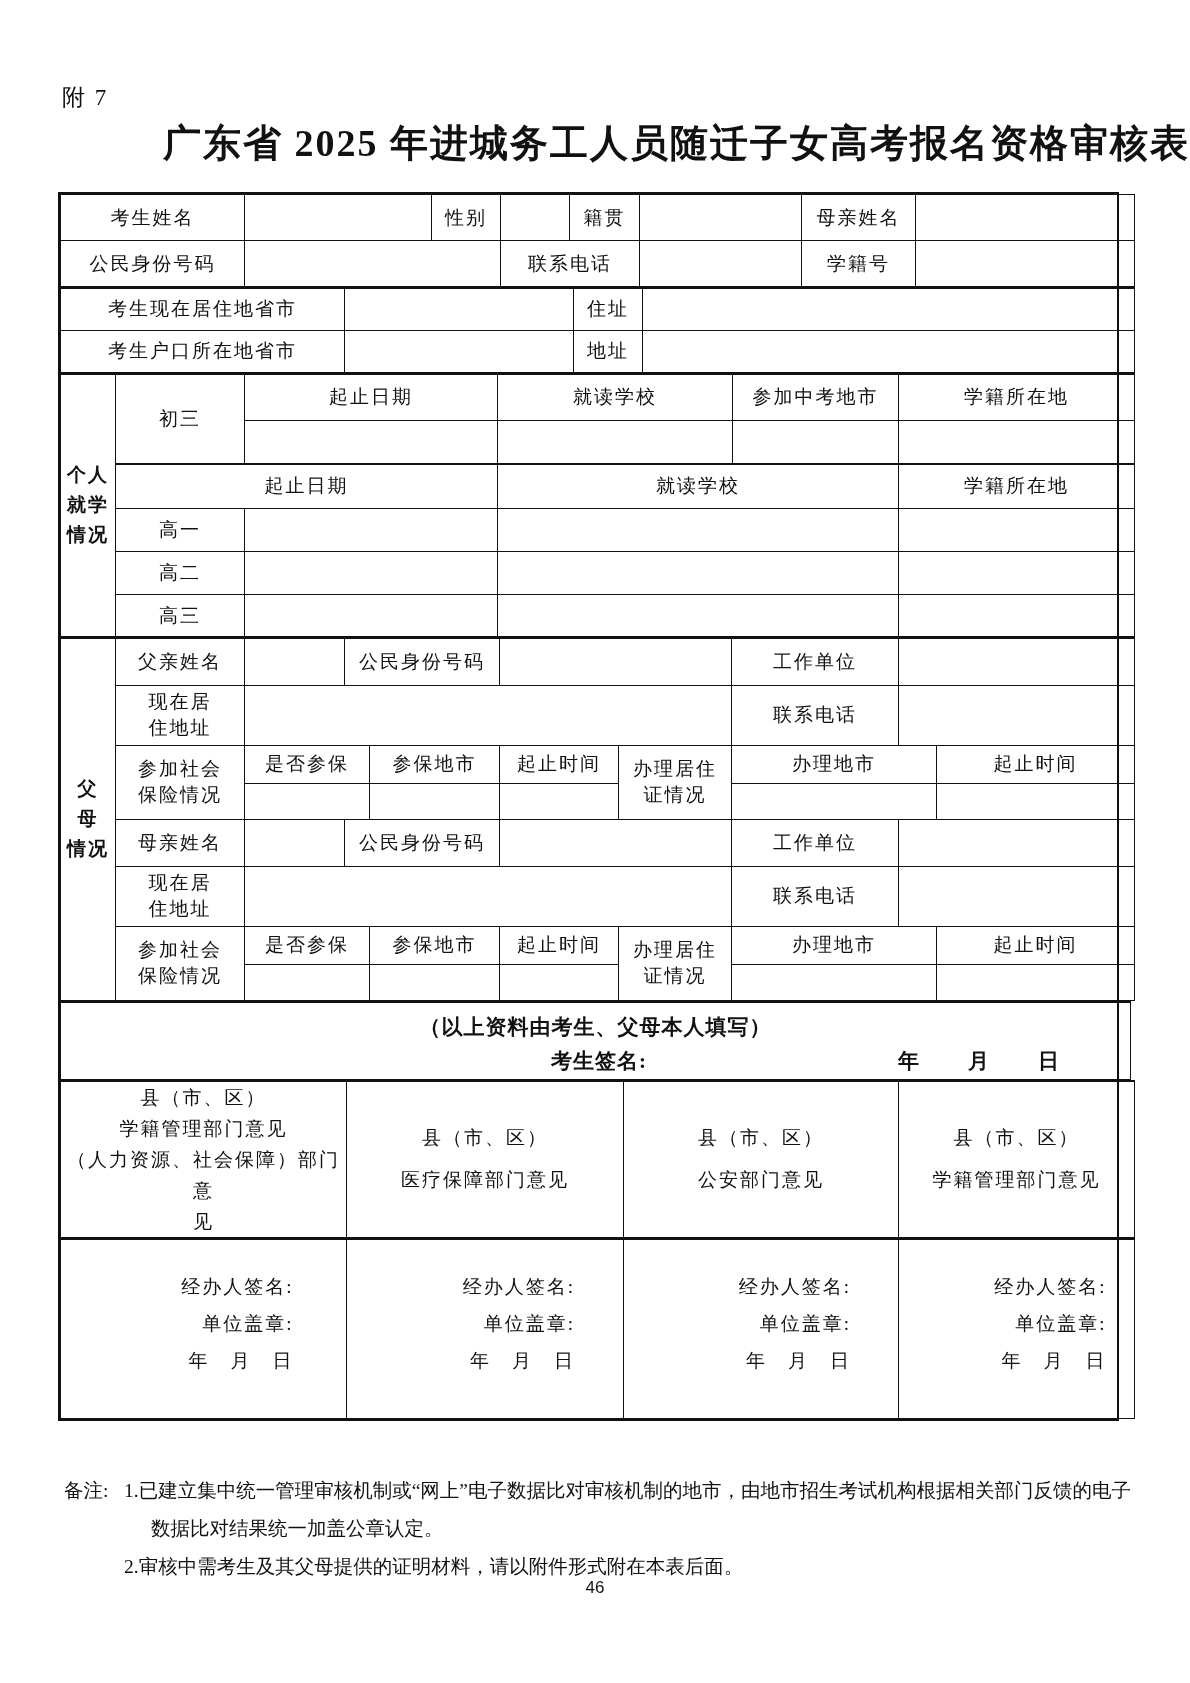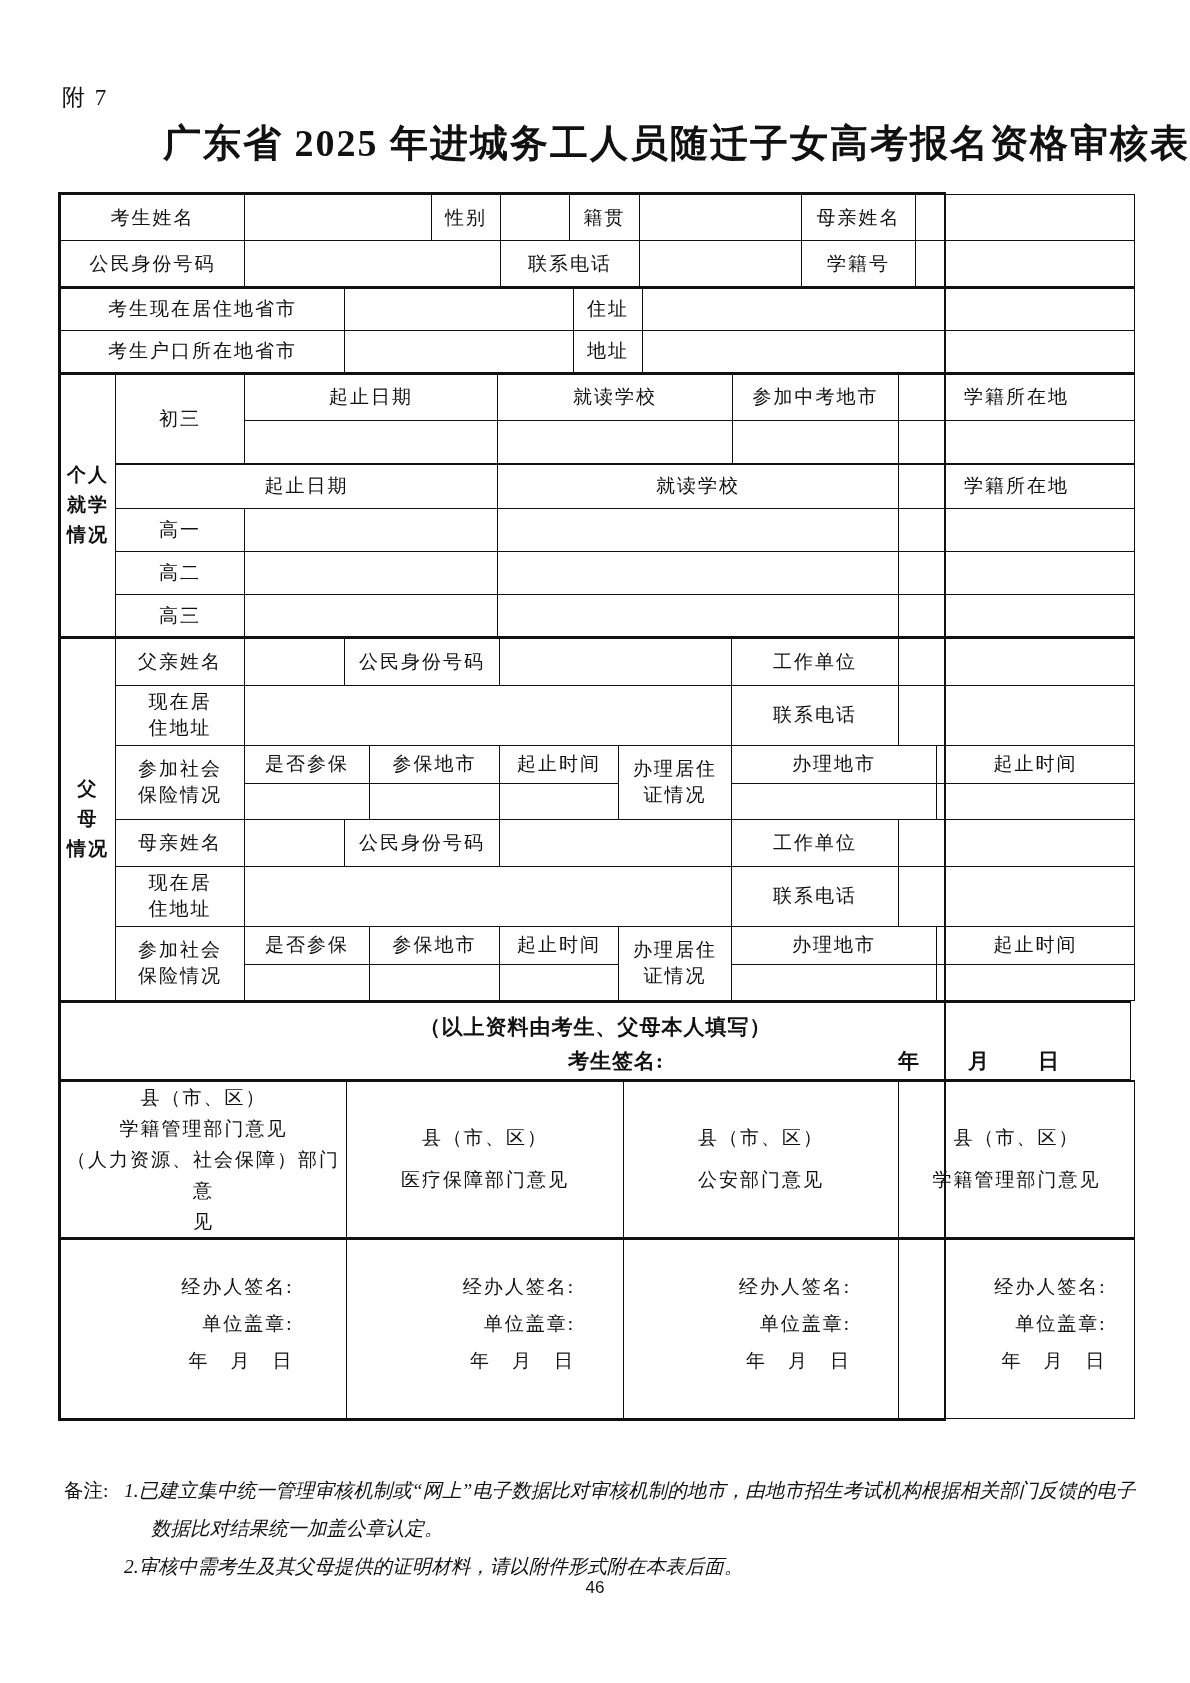--- a/index.html
+++ b/index.html
@@ -11,21 +11,21 @@
   }
   .page { position:relative; width:1190px; height:1683px; background:#fff; }
 
   .attachment { position:absolute; left:62px; top:82px; font-size:23px; letter-spacing:2px; }
   .title {
     position:absolute; left:0; right:0; top:118px; margin:0;
     text-align:right; font-size:38px; font-weight:700; letter-spacing:2px;
     white-space:nowrap;
   }
 
-  .form { position:absolute; left:58px; top:192px; width:888px; border:2px solid #111; }
+  .form { position:absolute; left:58px; top:192px; width:1061px; border:2px solid #111; }
   .form table { border-collapse:collapse; width:1070px; table-layout:fixed; }
   .form table + table { border-top:2px solid #111; }
   .form td {
     border:1px solid #111; padding:0 2px; text-align:center; vertical-align:middle;
     font-size:19px; letter-spacing:2px; overflow:hidden;
   }
   tr.thick-top td { border-top:2px solid #111; }
 
   .r46{height:46px}.r42{height:42px}.r47{height:47px}.r43{height:43px}.r45{height:45px}
   .r60{height:60px}.r38{height:38px}.r36{height:36px}.r70{height:70px}.r127{height:127px}.r180{height:180px}
@@ -42,21 +42,21 @@
   
   .dept-h { vertical-align:middle; padding:2px 4px; }
   .dh1 div { line-height:31px; font-size:19px; }
   .dh2 div { line-height:42px; font-size:19px; }
   .dept-body { vertical-align:bottom; }
   .sign-block { width:180px; margin:0 auto 10px auto; text-align:right; line-height:37px; font-size:19px; }
 
   
   .notes { position:absolute; left:64px; top:1472px; width:1085px; display:flex; font-size:19.5px; line-height:38px; }
   .notes-label { flex:0 0 60px; white-space:nowrap; }
-  .notes-body { flex:1;font-style:italic; }
+  .notes-body { flex:1; }
   .notes-body .indent { padding-left:27px; }
 
   .pageno { position:absolute; left:0; right:0; top:1578px; text-align:center;
             font-family:"Liberation Sans","DejaVu Sans",sans-serif; font-size:17px; }
 </style>
 </head>
 <body>
 
 <div class="page">
 
@@ -278,21 +278,21 @@
 
     <table>
       <colgroup>
           <col style="width:1070px">
         </colgroup>
       <tbody>
           <tr class="r70">
         <td class="decl-cell">
           <div class="decl-note">（以上资料由考生、父母本人填写）</div>
           <div class="decl-sign-row">
-            <span style="left:505px">考生签名:</span>
+            <span style="left:488px">考生签名:</span>
             <span style="left:835px">年</span>
             <span style="left:905px">月</span>
             <span style="left:975px">日</span>
           </div>
         </td>
       </tr>
     </tbody>
       </table>
 
     <table>

